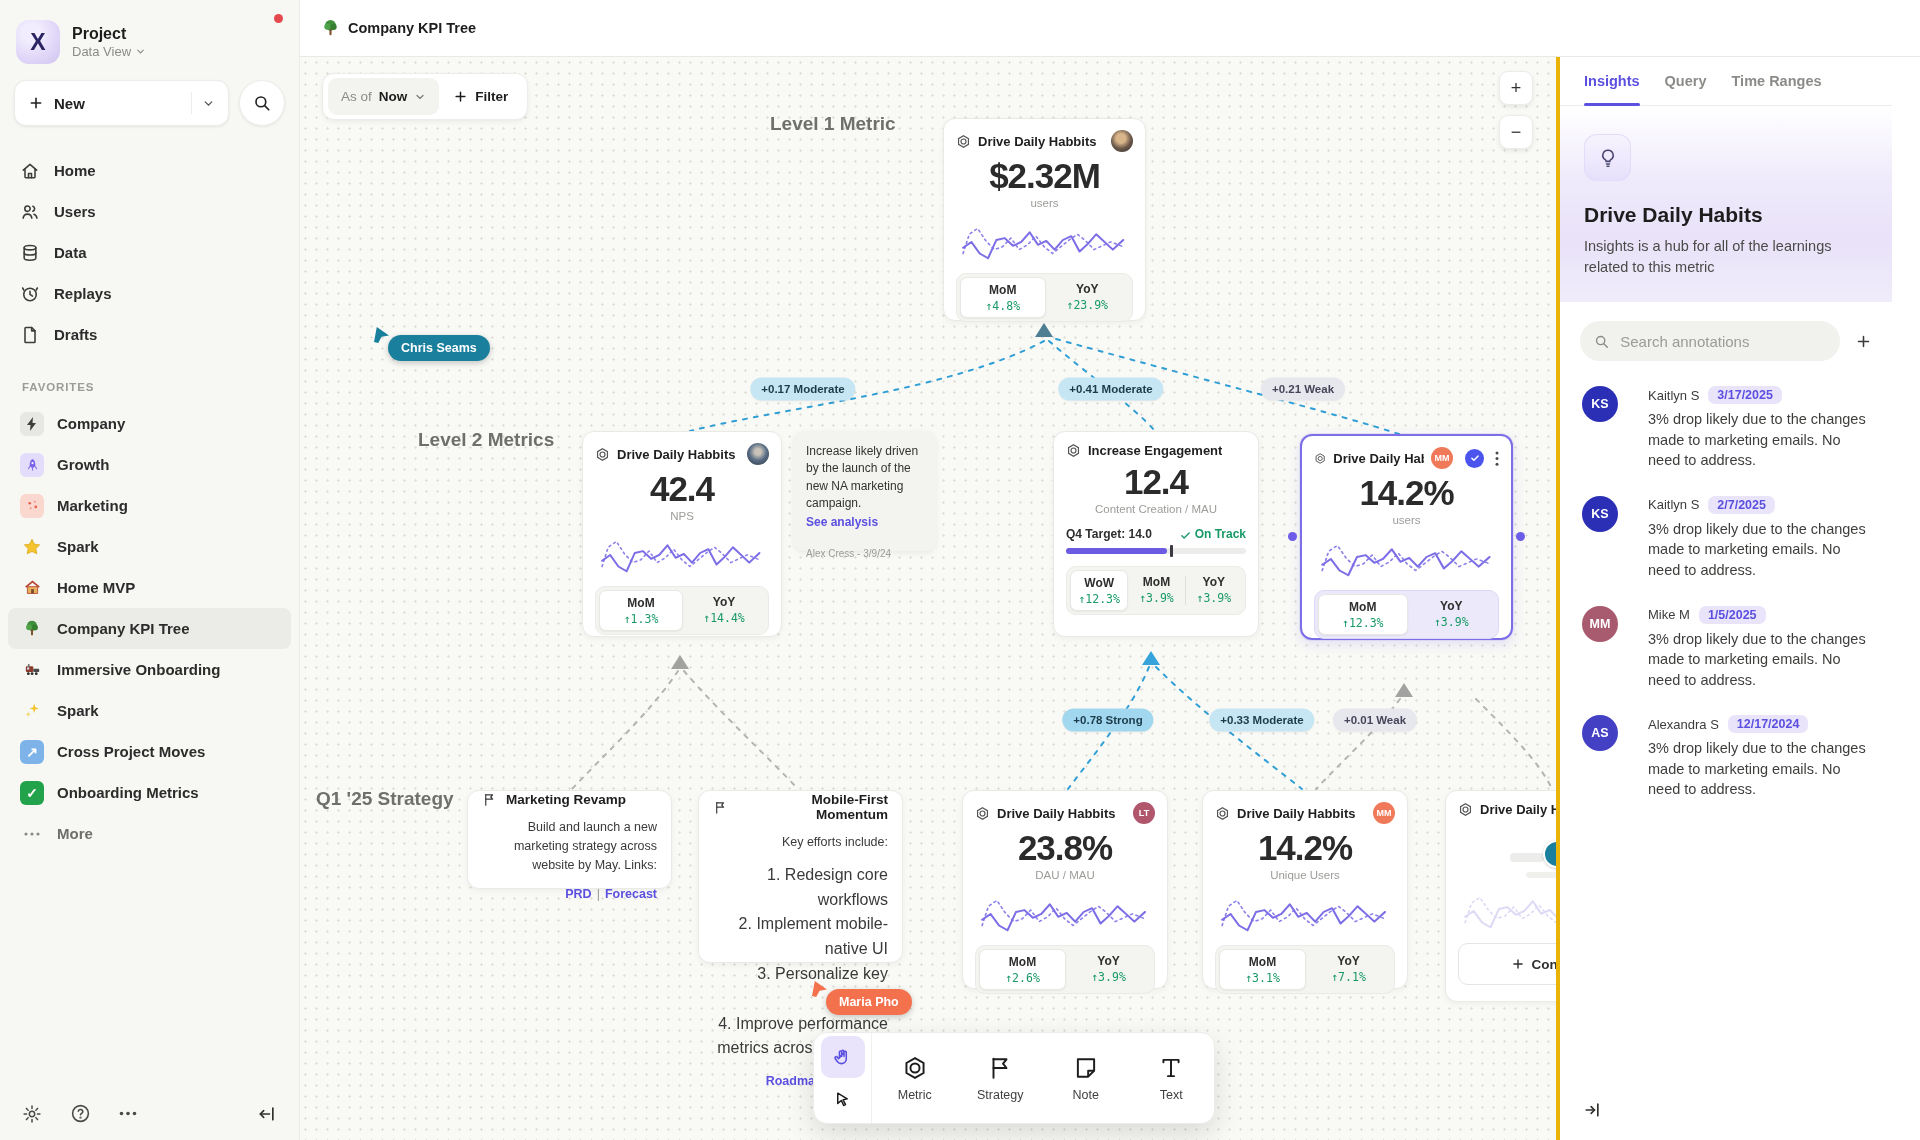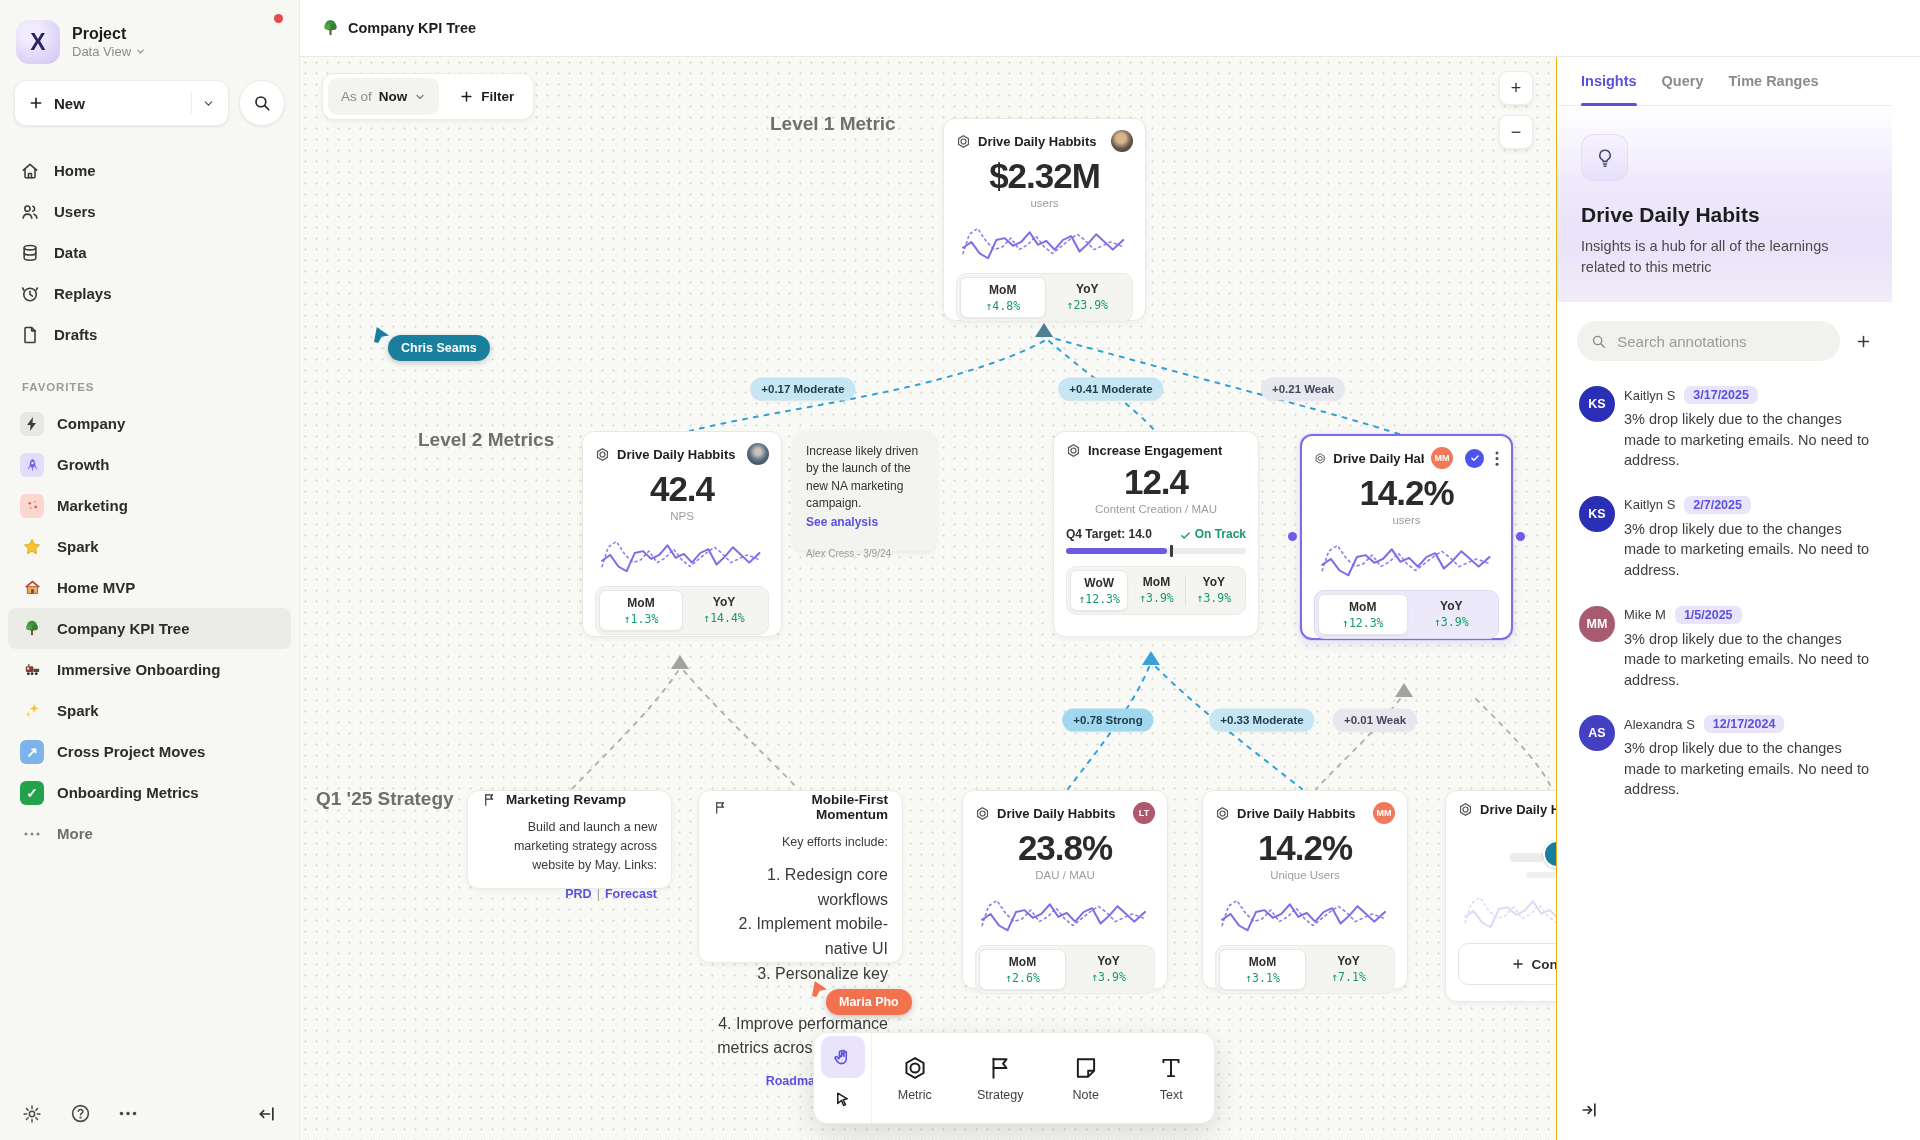--- a/index.html
+++ b/index.html
@@ -39,21 +39,21 @@
   .tb-title{display:flex;align-items:center;gap:9px;font-size:14.5px;font-weight:700;color:#1d1d1d;}
   .tb-right{margin-left:auto;display:flex;align-items:center;gap:27px;color:#2a2a2a;}
   .tb-avatar{width:38px;height:38px;border-radius:50%;background:radial-gradient(circle at 50% 42%,#33302c 20%,#6c4a33 38%,#d9a24f 66%,#95aa50 92%);border:1px solid #e2e2df;}
   .tb-share{font-size:14.5px;font-weight:600;}
 
   
   .canvas{position:absolute;left:300px;top:57px;width:1256px;height:1083px;overflow:hidden;background-color:#f9f9f6;background-image:radial-gradient(#e1e1da 1px,transparent 1.2px);background-size:11px 11px;}
   .edges{position:absolute;left:0;top:0;pointer-events:none;}
   .lvl-label{position:absolute;font-size:19px;font-weight:700;color:#6f6f6c;white-space:nowrap;}
 
-  .asof-wrap{position:absolute;left:22px;top:16px;height:47px;background:#fff;border:1px solid #ececea;border-radius:12px;box-shadow:0 2px 5px rgba(0,0,0,.06);display:flex;align-items:center;padding:5px;gap:6px;}
+  .asof-wrap{position:absolute;left:22px;top:16px;height:47px;background:#fff;border:1px solid #ececea;border-radius:12px;box-shadow:0 2px 5px rgba(0,0,0,.06);display:flex;align-items:center;padding:5px;gap:0;}
   .asof-chip{height:37px;background:#f3f3f0;border-radius:9px;display:flex;align-items:center;gap:7px;padding:0 13px;font-size:13.5px;}
   .asof-prefix{color:#8b8b88;}
   .asof-value{font-weight:700;color:#1d1d1d;}
   .filter-btn{display:flex;align-items:center;gap:7px;padding:0 14px;font-size:13.5px;font-weight:600;color:#1d1d1d;}
   .zoombox{position:absolute;left:1199px;top:14px;display:flex;flex-direction:column;gap:10px;}
   .zbtn{width:34px;height:34px;background:#fff;border:1px solid #ececea;border-radius:9px;box-shadow:0 2px 5px rgba(0,0,0,.08);font-size:18px;display:flex;align-items:center;justify-content:center;color:#333;}
 
   .mcard{position:absolute;background:#fff;border:1px solid #e9e9e6;border-radius:12px;box-shadow:0 2px 6px rgba(20,20,20,.05);padding:11px 12px 10px;}
   .mcard-head{display:flex;align-items:center;gap:7px;}
   .mcard-title{font-size:13px;font-weight:700;color:#1f1f1f;white-space:nowrap;overflow:hidden;}
@@ -113,38 +113,38 @@
   .pill-coral{background:#f4714e;}
 
   .toolbar{position:absolute;left:513px;top:975px;width:402px;height:92px;background:#fff;border:1px solid #ececea;border-radius:14px;box-shadow:0 10px 28px rgba(0,0,0,.13);display:flex;align-items:stretch;}
   .tb-left{width:58px;border-right:1px solid #f0f0ed;display:flex;flex-direction:column;align-items:center;justify-content:center;padding:3px;}
   .tb-sq{width:44px;height:42px;border-radius:10px;display:flex;align-items:center;justify-content:center;color:#222;}
   .tb-sq.active{background:#e9e4fb;color:#5b50e0;}
   .tools{flex:1;display:flex;}
   .tool{flex:1;display:flex;flex-direction:column;align-items:center;justify-content:center;gap:7px;font-size:12.5px;color:#3f3f3d;}
 
   
-  .panel{position:absolute;left:1556px;top:57px;width:336px;height:1083px;background:#fff;border-left:1px solid #eab308;}
+  .panel{position:absolute;left:1556px;top:57px;width:336px;height:1083px;background:#fff;border-left:4px solid #eab308;}
   .ptabs{display:flex;gap:25px;padding:0 24px;height:49px;align-items:center;border-bottom:1px solid #ececea;font-size:14.5px;color:#8b8b88;font-weight:600;}
   .ptab{position:relative;height:100%;display:flex;align-items:center;}
   .ptab.active{color:#5b50e0;}
   .ptab.active::after{content:"";position:absolute;left:0;right:0;bottom:-1px;height:3px;border-radius:2px;background:#5b50e0;}
   .phead{background:linear-gradient(180deg,#ffffff 0%,#efeafb 38%,#e9e2f9 68%,#f0ecfa 100%);padding:28px 24px 24px;}
   .bulb-tile{width:47px;height:47px;border-radius:13px;background:linear-gradient(180deg,#f7f4fe,#e6dffb);box-shadow:inset 0 0 0 1px #e3dbf8;display:flex;align-items:center;justify-content:center;}
   .phead-title{margin-top:22px;font-size:21px;font-weight:800;color:#1d1d1d;}
   .phead-desc{margin-top:9px;font-size:14.5px;color:#4a4a48;line-height:1.45;max-width:255px;}
   .subtabs{display:flex;border-bottom:1px solid #ececea;}
   .subtab{flex:1;height:57px;display:flex;flex-direction:column;align-items:center;justify-content:center;gap:5px;font-size:13.5px;color:#7d7d7a;background:#f5f5f2;border-left:1px solid #ececea;}
   .subtab:first-child{border-left:none;}
   .subtab.active{background:#fff;color:#5b50e0;font-weight:700;}
   .psearch-row{display:flex;align-items:center;gap:15px;padding:19px 20px 8px;}
   .psearch{flex:1;height:40px;background:#f1f1ee;border-radius:20px;display:flex;align-items:center;gap:9px;padding:0 14px;}
   .psearch input{border:0;background:transparent;outline:0;font-size:15px;color:#333;width:100%;font-family:"Liberation Sans",sans-serif;}
   .psearch input::placeholder{color:#9b9b98;}
-  .ann{display:flex;gap:9px;padding:17px 22px 8px;}
+  .ann{display:flex;gap:30px;padding:17px 22px 8px;}
   .ann-av{width:36px;height:36px;border-radius:50%;color:#fff;font-size:12.5px;font-weight:700;display:flex;align-items:center;justify-content:center;flex:none;}
   .av-blue{background:#2b2fb5;}
   .av-maroon{background:#a85a6e;}
   .av-indigo{background:#4340c4;}
   .ann-head{display:flex;align-items:center;gap:9px;}
   .ann-name{font-size:13px;font-weight:400;color:#3c3c3c;}
   .ann-date{font-size:12.5px;color:#5b50e0;background:#e9e4fa;border-radius:7px;padding:2px 9px;font-weight:600;}
   .ann-text{margin-top:5px;font-size:14.5px;color:#3e3e3c;line-height:1.42;max-width:248px;}
   .panel-foot{position:absolute;bottom:16px;left:22px;color:#3a3a38;}
 </style>

